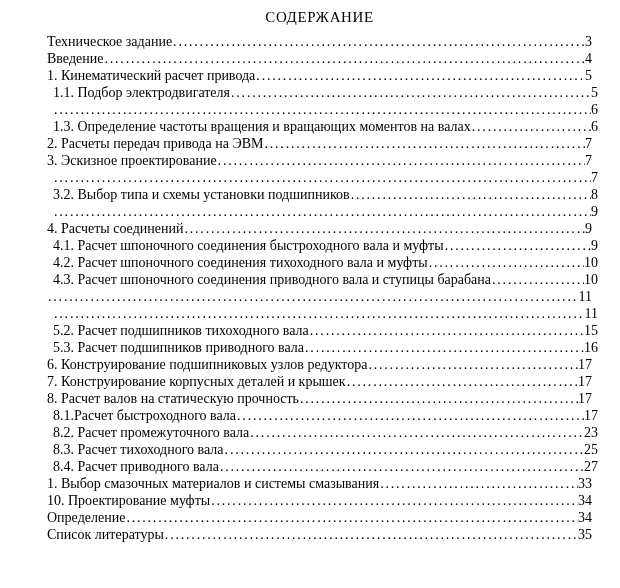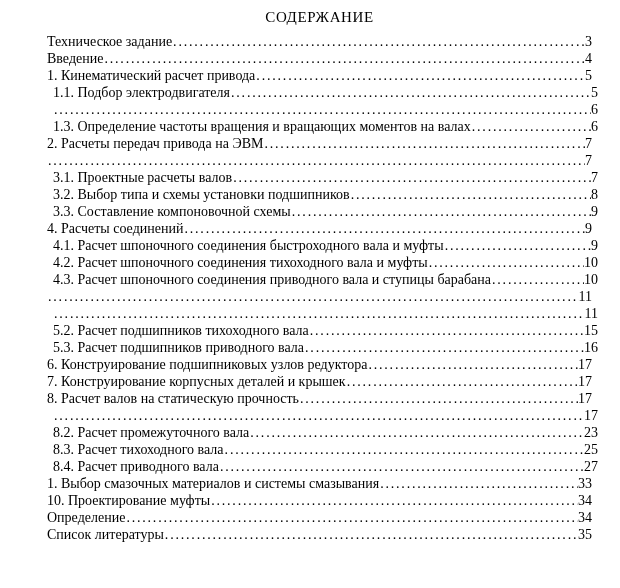--- a/index.html
+++ b/index.html
@@ -91,35 +91,34 @@
     <span class="toc-text">1.3. Определение частоты вращения и вращающих моментов на валах</span>
     <span class="toc-dots">............................................................................................................................................................................................................................................................................................................</span>
     <span class="toc-page">6</span>
   </div>
       <div class="toc-row">
     <span class="toc-text">2. Расчеты передач привода на ЭВМ</span>
     <span class="toc-dots">............................................................................................................................................................................................................................................................................................................</span>
     <span class="toc-page">7</span>
   </div>
       <div class="toc-row">
+    <span class="toc-text">3. Эскизное проектирование</span>
     <span class="toc-dots">............................................................................................................................................................................................................................................................................................................</span>
     <span class="toc-page">7</span>
   </div>
       <div class="toc-row sub">
-    <span class="toc-text">3.1. Проектные расчеты валов</span>
     <span class="toc-dots">............................................................................................................................................................................................................................................................................................................</span>
     <span class="toc-page">7</span>
   </div>
       <div class="toc-row sub">
     <span class="toc-text">3.2. Выбор типа и схемы установки подшипников</span>
     <span class="toc-dots">............................................................................................................................................................................................................................................................................................................</span>
     <span class="toc-page">8</span>
   </div>
       <div class="toc-row sub">
-    <span class="toc-text">3.3. Составление компоновочной схемы</span>
     <span class="toc-dots">............................................................................................................................................................................................................................................................................................................</span>
     <span class="toc-page">9</span>
   </div>
       <div class="toc-row">
     <span class="toc-text">4. Расчеты соединений</span>
     <span class="toc-dots">............................................................................................................................................................................................................................................................................................................</span>
     <span class="toc-page">9</span>
   </div>
       <div class="toc-row sub">
     <span class="toc-text">4.1. Расчет шпоночного соединения быстроходного вала и муфты</span>
@@ -163,20 +162,21 @@
     <span class="toc-text">7. Конструирование корпусных деталей и крышек</span>
     <span class="toc-dots">............................................................................................................................................................................................................................................................................................................</span>
     <span class="toc-page">17</span>
   </div>
       <div class="toc-row">
     <span class="toc-text">8. Расчет валов на статическую прочность</span>
     <span class="toc-dots">............................................................................................................................................................................................................................................................................................................</span>
     <span class="toc-page">17</span>
   </div>
       <div class="toc-row sub">
+    <span class="toc-text">8.1.Расчет быстроходного вала</span>
     <span class="toc-dots">............................................................................................................................................................................................................................................................................................................</span>
     <span class="toc-page">17</span>
   </div>
       <div class="toc-row sub">
     <span class="toc-text">8.2. Расчет промежуточного вала</span>
     <span class="toc-dots">............................................................................................................................................................................................................................................................................................................</span>
     <span class="toc-page">23</span>
   </div>
       <div class="toc-row sub">
     <span class="toc-text">8.3. Расчет тихоходного вала</span>

